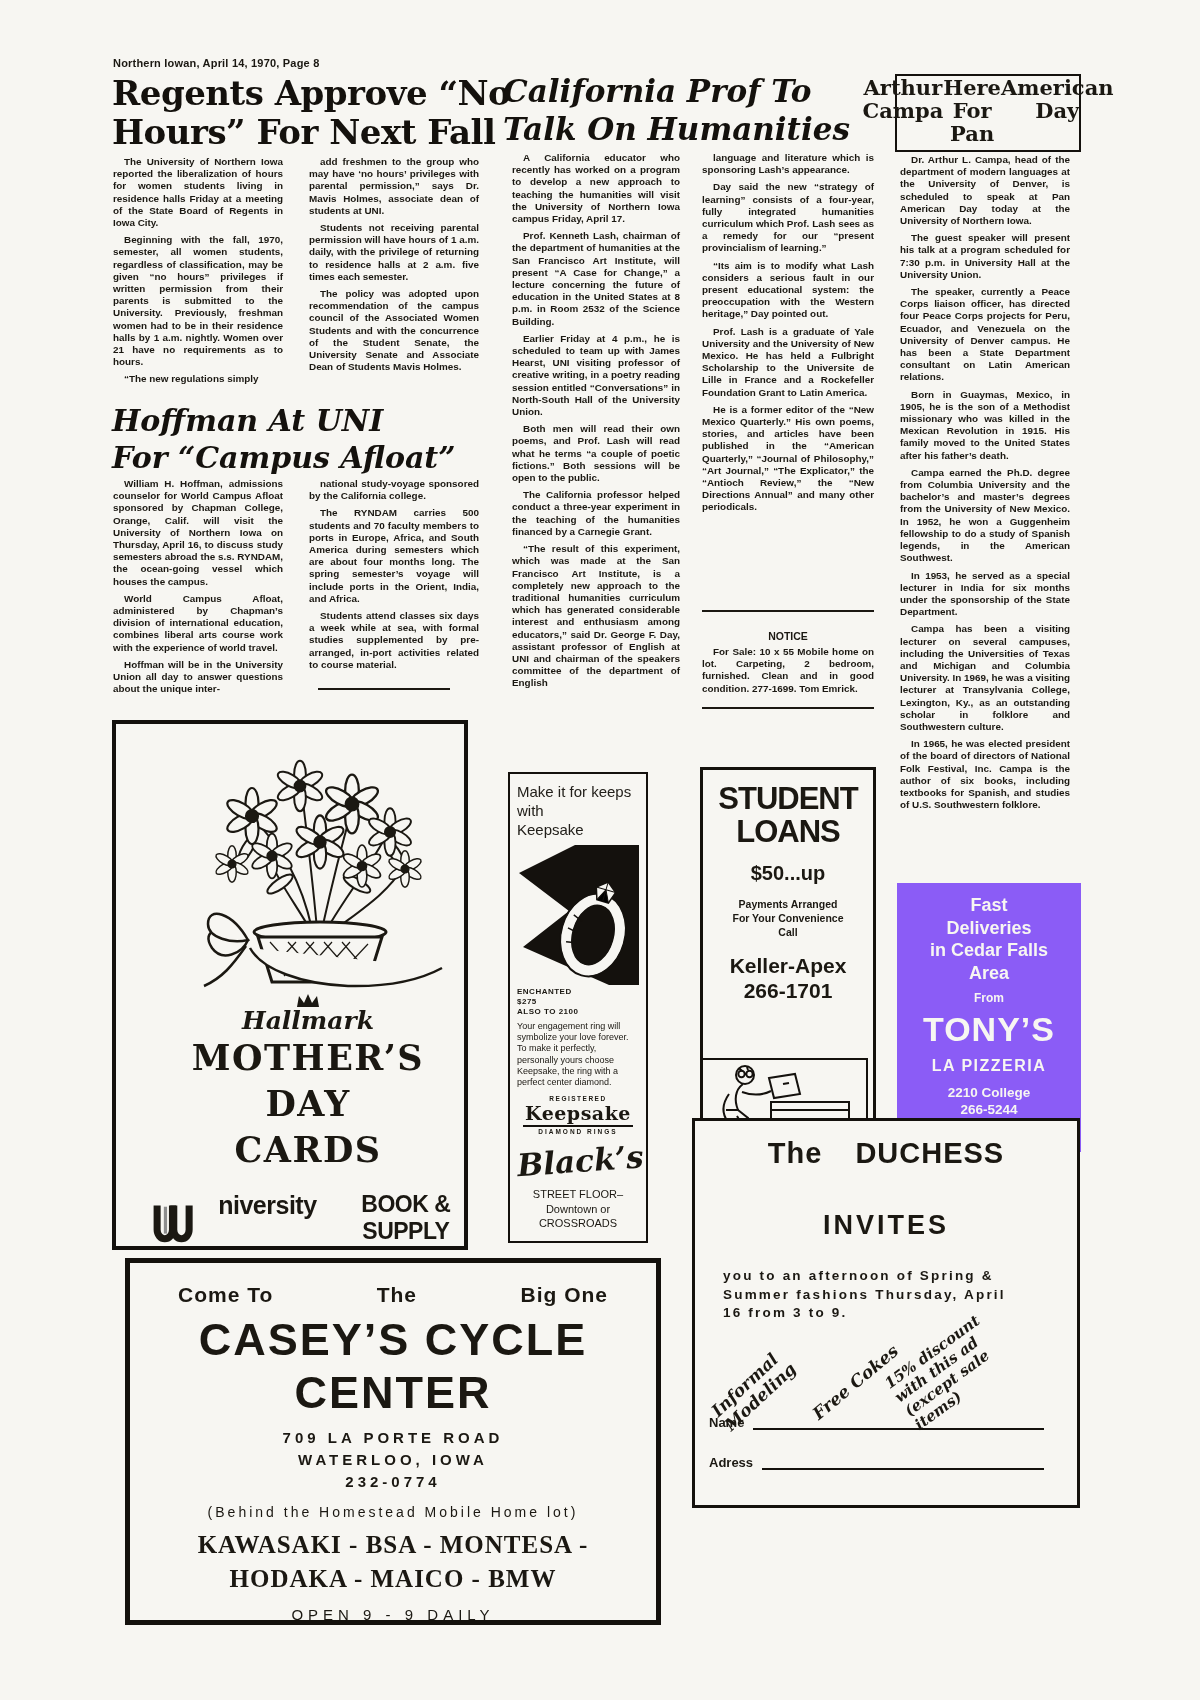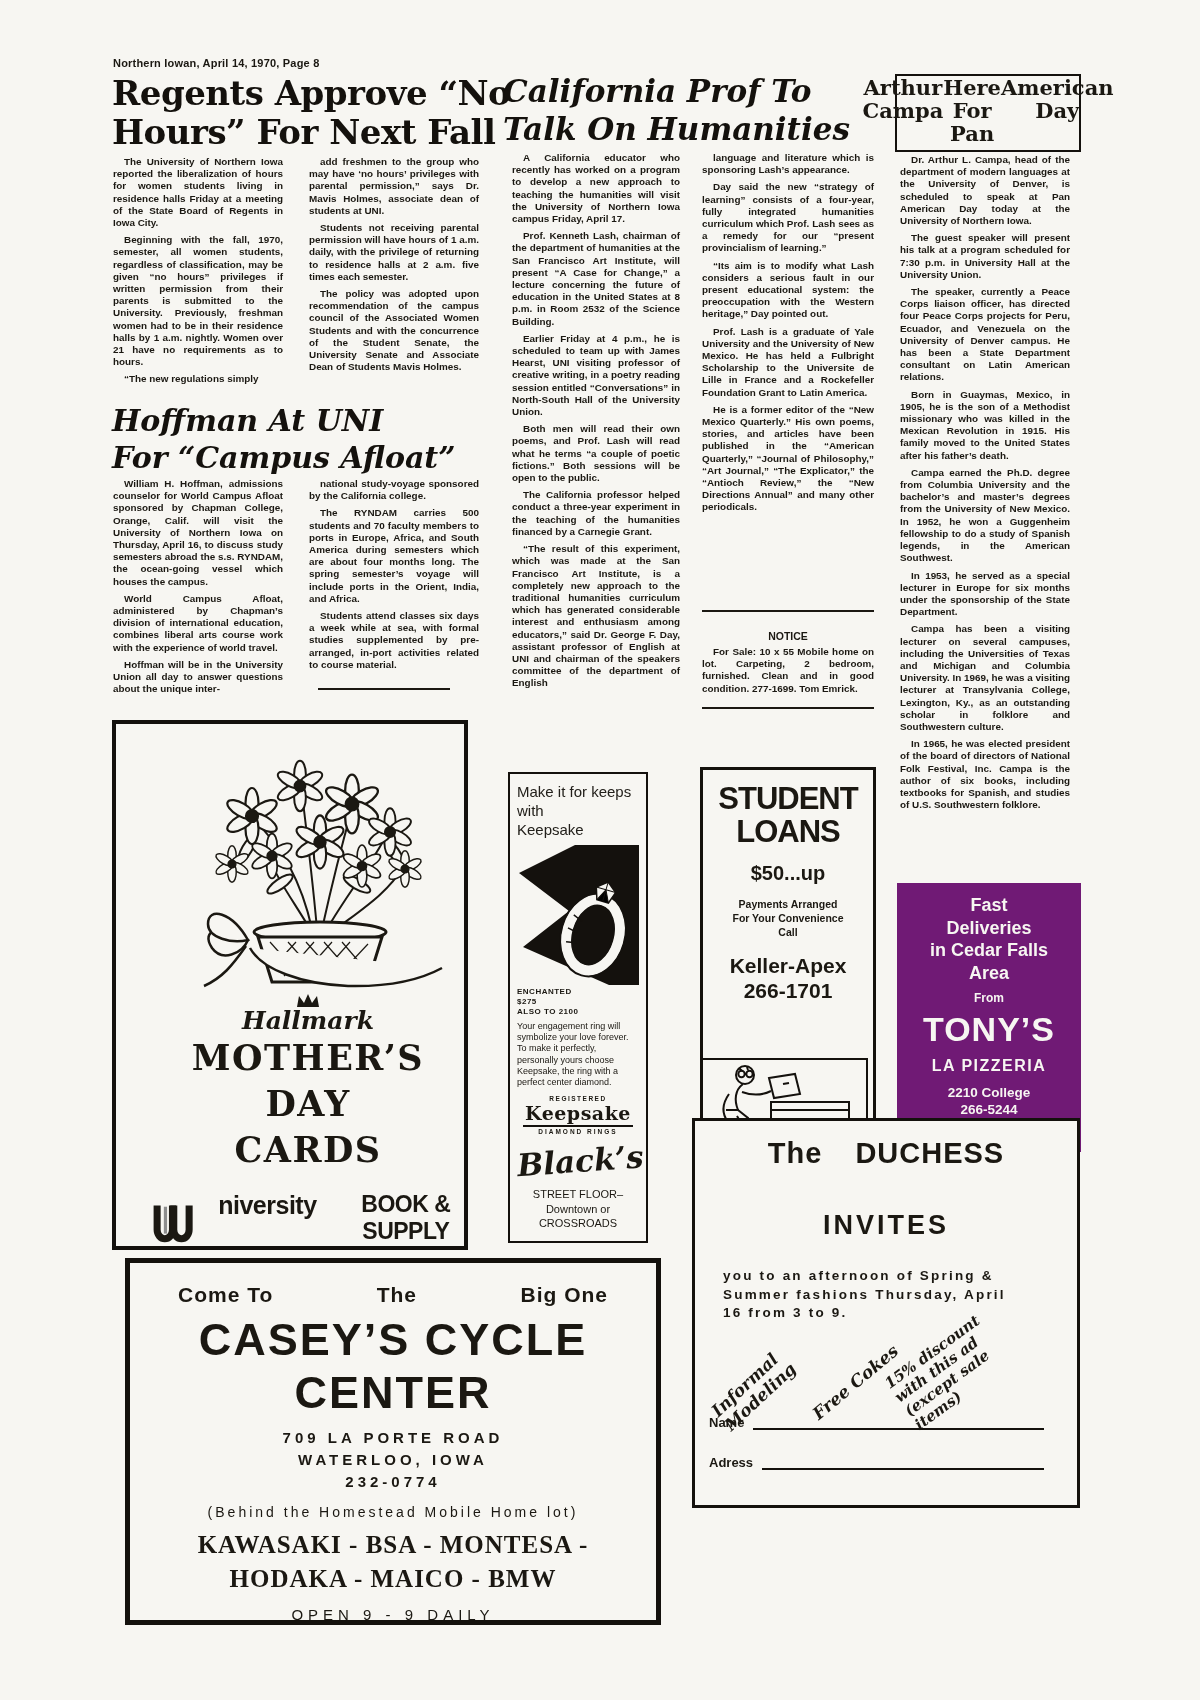--- a/index.html
+++ b/index.html
@@ -45,21 +45,21 @@
   
   .ad-keller{left:700px;top:767px;width:176px;height:383px;border-width:3px;text-align:center;}
   .kl-title{font-size:31px;line-height:33px;font-weight:bold;letter-spacing:-1px;margin-top:12px;}
   .kl-amount{font-size:20px;font-weight:bold;margin-top:14px;}
   .kl-info{font-size:10.5px;line-height:14px;font-weight:bold;margin-top:12px;}
   .kl-name{font-size:21px;font-weight:bold;margin-top:15px;}
   .kl-phone{font-size:21px;font-weight:bold;margin-top:1px;}
   .kl-cartoon{position:absolute;left:-3px;bottom:-3px;width:164px;height:88px;border:2.5px solid #14110d;background:#f7f6f2;}
   .kl-addr{position:absolute;left:9px;bottom:3px;font-size:10.5px;font-weight:bold;}
   
-  .ad-tonys{left:897px;top:883px;width:184px;height:269px;background:#701a75;color:#f7f6f2;border:none;text-align:center;padding-top:11px;}
+  .ad-tonys{left:897px;top:883px;width:184px;height:269px;background:#8b5cf6;color:#f7f6f2;border:none;text-align:center;padding-top:11px;}
   .tn-tag div{font-size:18px;line-height:22.5px;font-weight:bold;}
   .tn-from{font-size:12px;font-weight:bold;margin-top:7px;}
   .tn-name{font-size:34px;font-weight:bold;letter-spacing:1px;margin-top:5px;}
   .tn-sub{font-size:16px;font-weight:bold;letter-spacing:1.5px;margin-top:8px;}
   .tn-addr{font-size:13.5px;font-weight:bold;line-height:17px;margin-top:9px;}
   
   .ad-duchess{left:692px;top:1118px;width:388px;height:390px;border-width:3.5px;}
   .du-name{text-align:center;font-size:29px;font-weight:bold;margin-top:16px;word-spacing:24px;letter-spacing:1px;}
   .du-invites{text-align:center;font-size:27px;font-weight:bold;letter-spacing:3px;margin-top:40px;}
   .du-body{margin:26px 0 0 28px;font-size:13.5px;line-height:18.5px;font-weight:bold;letter-spacing:2.2px;}
@@ -153,21 +153,21 @@
       <div>Arthur Campa</div>
       <div>Here For Pan</div>
       <div>American Day</div>
     </div>
   <div class="col" style="left:900px;top:154px;width:170px">
       <p>Dr. Arthur L. Campa, head of the department of modern languages at the University of Denver, is scheduled to speak at Pan American Day today at the University of Northern Iowa.</p>
       <p>The guest speaker will present his talk at a program scheduled for 7:30 p.m. in University Hall at the University Union.</p>
       <p>The speaker, currently a Peace Corps liaison officer, has directed four Peace Corps projects for Peru, Ecuador, and Venezuela on the University of Denver campus. He has been a State Department consultant on Latin American relations.</p>
       <p>Born in Guaymas, Mexico, in 1905, he is the son of a Methodist missionary who was killed in the Mexican Revolution in 1915. His family moved to the United States after his father’s death.</p>
       <p>Campa earned the Ph.D. degree from Columbia University and the bachelor’s and master’s degrees from the University of New Mexico. In 1952, he won a Guggenheim fellowship to do a study of Spanish legends, in the American Southwest.</p>
-      <p>In 1953, he served as a special lecturer in Europe for six months under the sponsorship of the State Department.</p>
+      <p>In 1953, he served as a special lecturer in India for six months under the sponsorship of the State Department.</p>
       <p>Campa has been a visiting lecturer on several campuses, including the Universities of Texas and Michigan and Columbia University. In 1969, he was a visiting lecturer at Transylvania College, Lexington, Ky., as an outstanding scholar in folklore and Southwestern culture.</p>
       <p>In 1965, he was elected president of the board of directors of National Folk Festival, Inc. Campa is the author of six books, including textbooks for Spanish, and studies of U.S. Southwestern folklore.</p>
     </div>
 
   <div class="ad ad-mothers">
     <svg class="center-svg" width="320" height="258" viewBox="0 0 320 258" style="margin-top:10px">
       <defs>
         <g id="daisy" fill="#f7f6f2" stroke="#1b1812" stroke-width="2.2">
           <ellipse rx="6.5" ry="15" cy="-13"></ellipse>
           <ellipse rx="6.5" ry="15" cy="-13" transform="rotate(60)"></ellipse>

